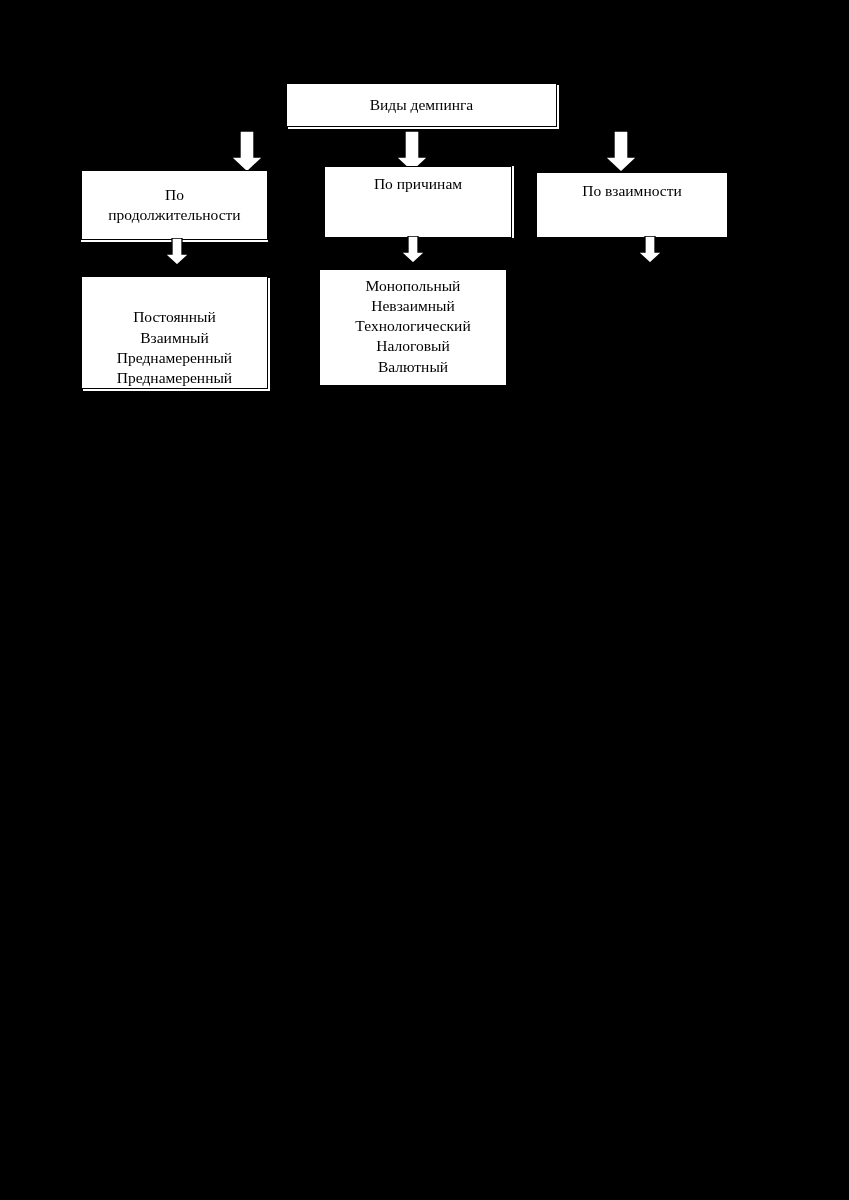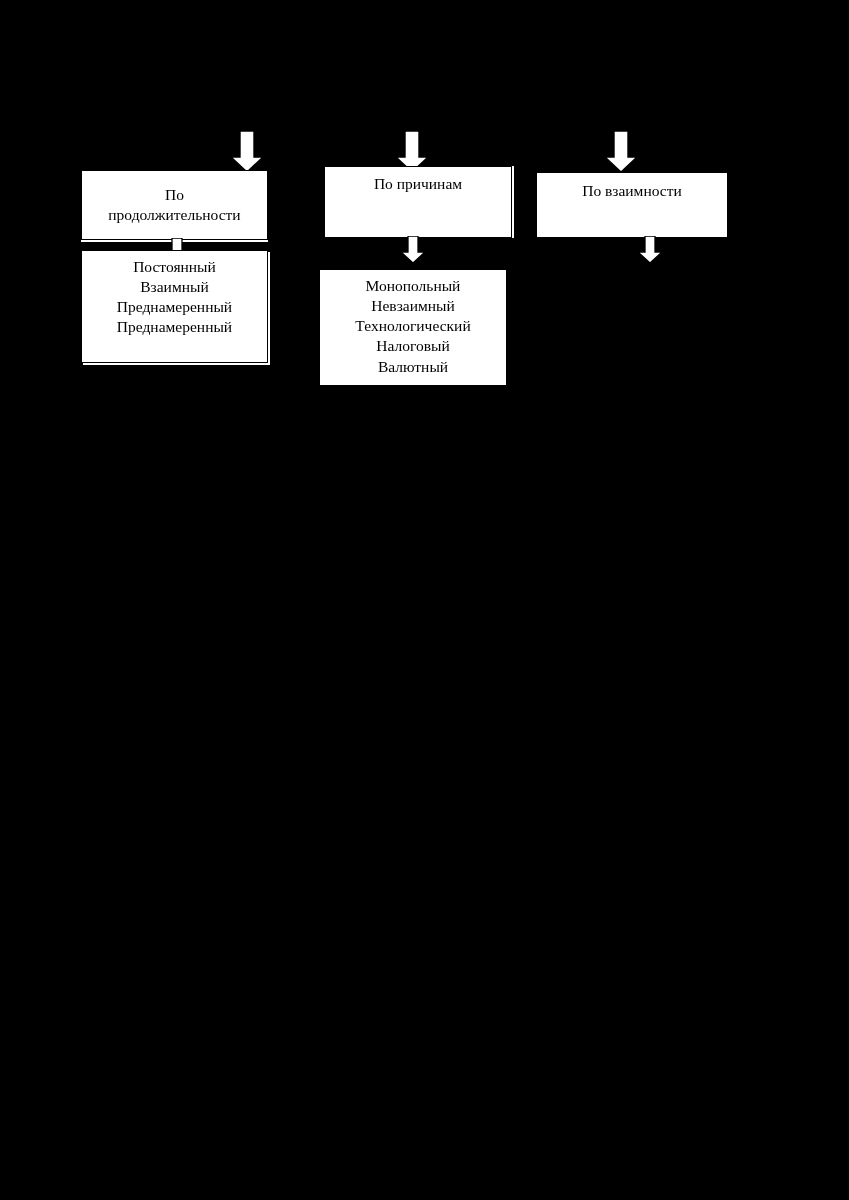--- a/index.html
+++ b/index.html
@@ -93,24 +93,24 @@
     justify-content: flex-start;
     padding-top: 8px;
   }
 
   
   .level3-box {
     font-size: 15.5px;
   }
   #list-duration-box {
     left: 81px;
-    top: 250px;
+    top: 276px;
     width: 187px;
     height: 113px;
-    justify-content: flex-start;
+    justify-content: flex-end;
     padding-top: 6px;
   }
   #list-reasons-box {
     left: 319px;
     top: 269px;
     width: 188px;
     height: 117px;
     justify-content: flex-start;
     padding-top: 6px;
   }
@@ -130,20 +130,23 @@
   }
   .arrow svg {
     display: block;
   }
 </style>
 </head>
 <body>
 
 <div id="diagram-canvas">
 
+  <div class="node-box shadow-rb" id="root-box">
+    <span class="node-line">Виды демпинга</span>
+  </div>
 
   <span class="arrow" id="arrow-root-duration" style="left:229px; top:131px;">
     <svg width="36" height="42" viewBox="0 0 36 42">
       <polygon points="11,0 25,0 25,26 34,26 18,41 2,26 11,26" fill="#ffffff" stroke="#000000" stroke-width="1.4"></polygon>
     </svg>
   </span>
 
   <span class="arrow" id="arrow-root-reasons" style="left:394px; top:131px;">
     <svg width="36" height="42" viewBox="0 0 36 42">
       <polygon points="11,0 25,0 25,26 34,26 18,41 2,26 11,26" fill="#ffffff" stroke="#000000" stroke-width="1.4"></polygon>

